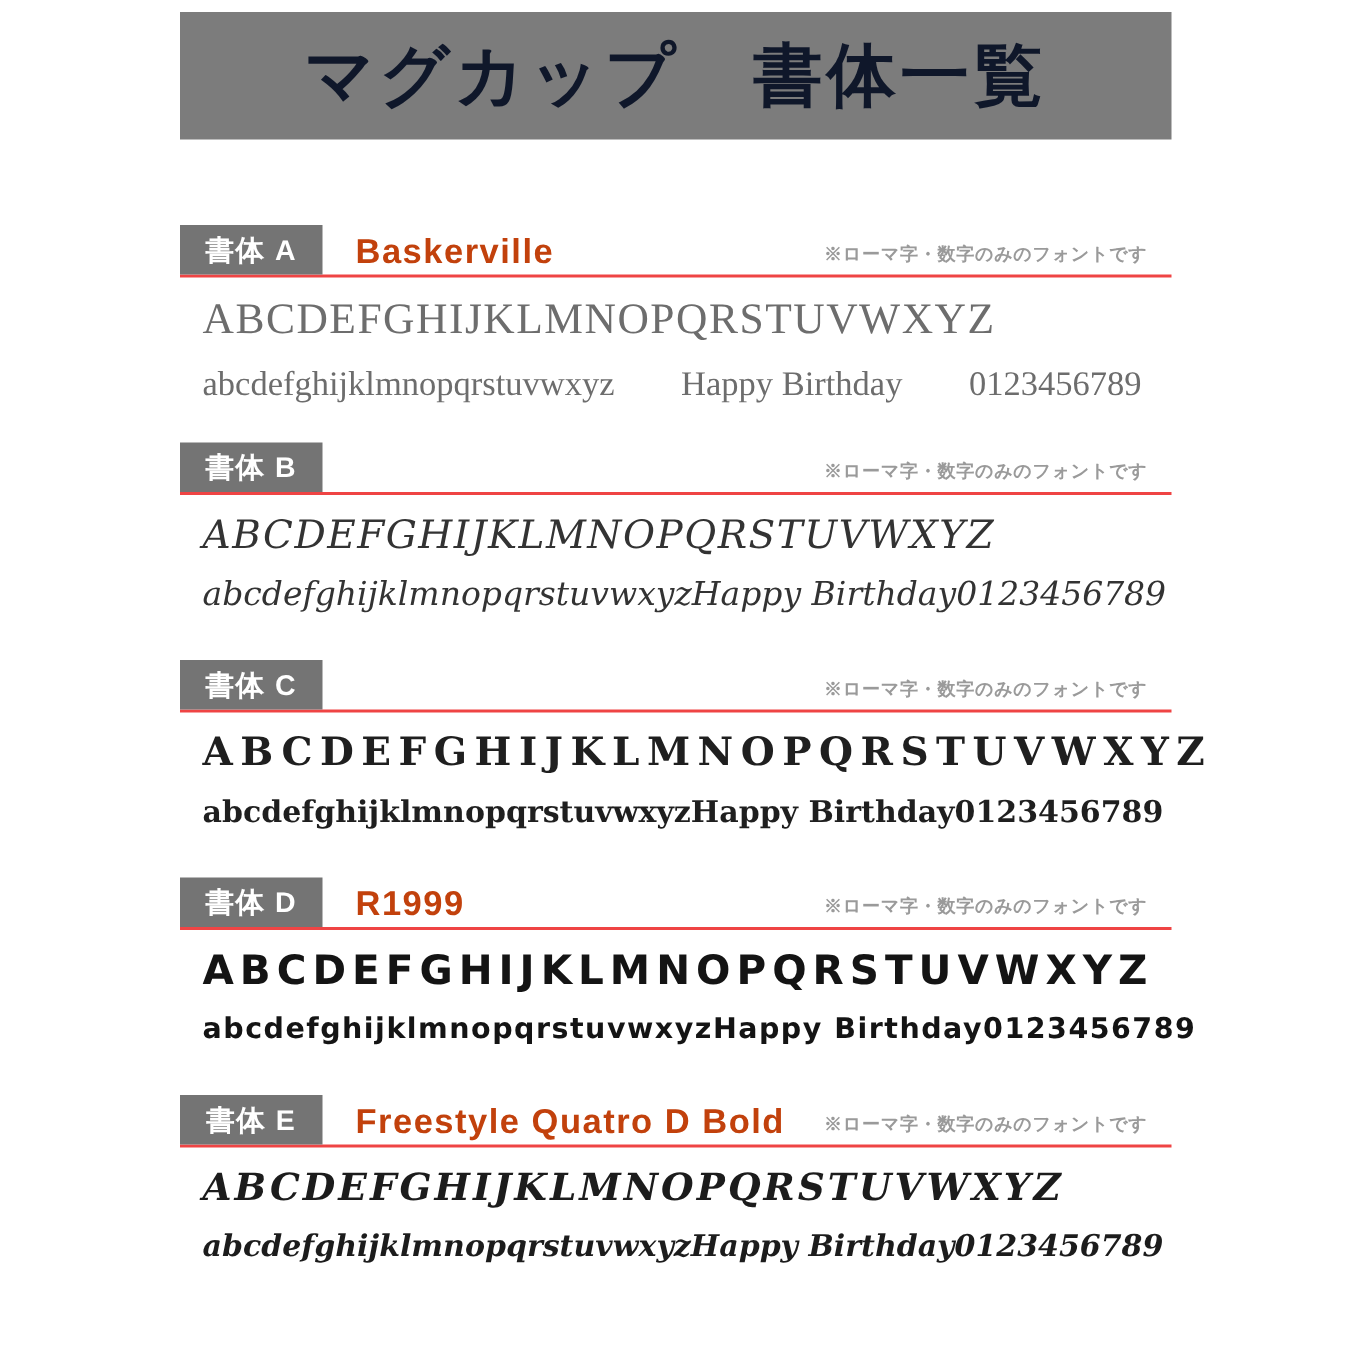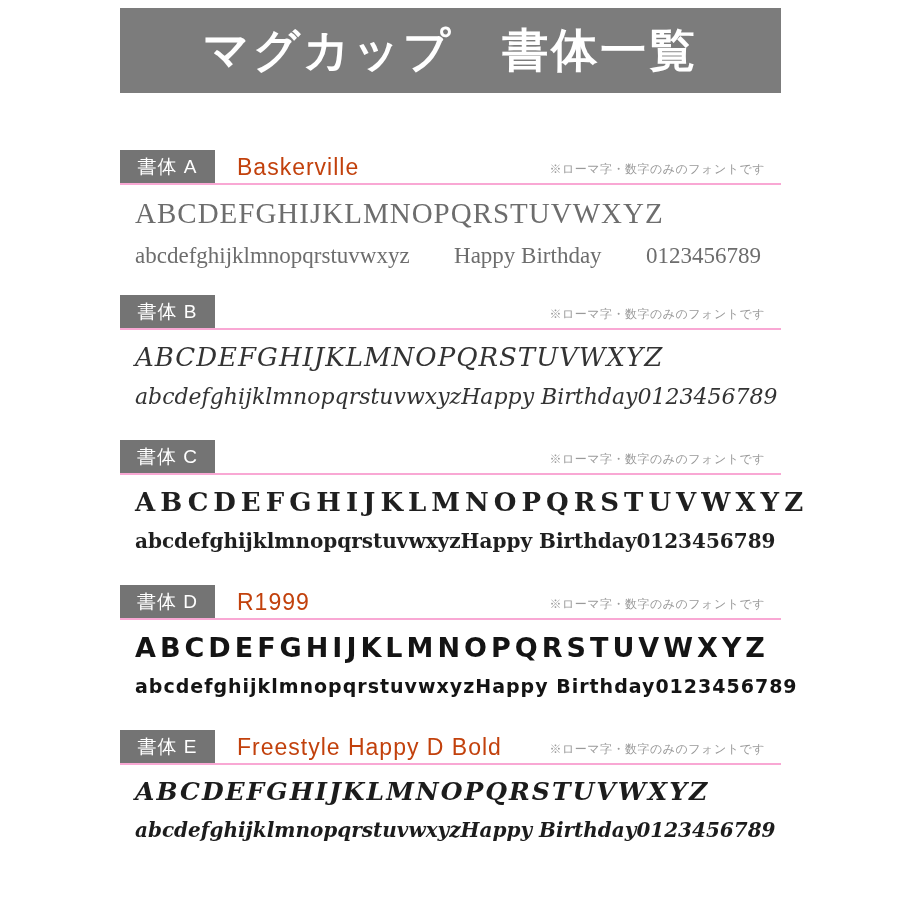--- a/index.html
+++ b/index.html
@@ -14,37 +14,38 @@
     width: 900px; height: 900px;
     background: #ffffff;
   }
 
   
   .banner {
     position: absolute;
     left: 120px; top: 8px;
     width: 661px; height: 85px;
     background: #7c7c7c;
-    color: #ffffff;
+    color: #0f172a;
     display: flex; align-items: center; justify-content: center;
     font-size: 46px; font-weight: bold; letter-spacing: 3px;
   }
 
   
   .content {
     position: absolute;
     left: 120px; top: 150px;
     width: 661px;
   }
   .font-section { height: 145px; }
 
   .sec-header {
     position: relative;
     height: 33px;
-    border-bottom: 2px solid #f9a8d4;
+    border-bottom: 2px solid #ef4444;
+    font-weight: bold;
   }
   .badge {
     position: absolute; left: 0; top: 0;
     width: 95px; height: 33px;
     background: #747474;
     color: #ffffff;
     display: flex; align-items: center; justify-content: center;
     font-size: 19px; letter-spacing: 1px;
   }
   .font-name {
@@ -152,21 +153,21 @@
       <div class="lower">
         <span>abcdefghijklmnopqrstuvwxyz</span>
         <span>Happy Birthday</span>
         <span>0123456789</span>
       </div>
     </section>
 
     <section class="font-section font-e">
       <div class="sec-header">
         <div class="badge">書体 E</div>
-        <div class="font-name">Freestyle Happy D Bold</div>
+        <div class="font-name">Freestyle Quatro D Bold</div>
         <div class="note">※ローマ字・数字のみのフォントです</div>
       </div>
       <div class="upper">ABCDEFGHIJKLMNOPQRSTUVWXYZ</div>
       <div class="lower">
         <span>abcdefghijklmnopqrstuvwxyz</span>
         <span>Happy Birthday</span>
         <span>0123456789</span>
       </div>
     </section>
 

